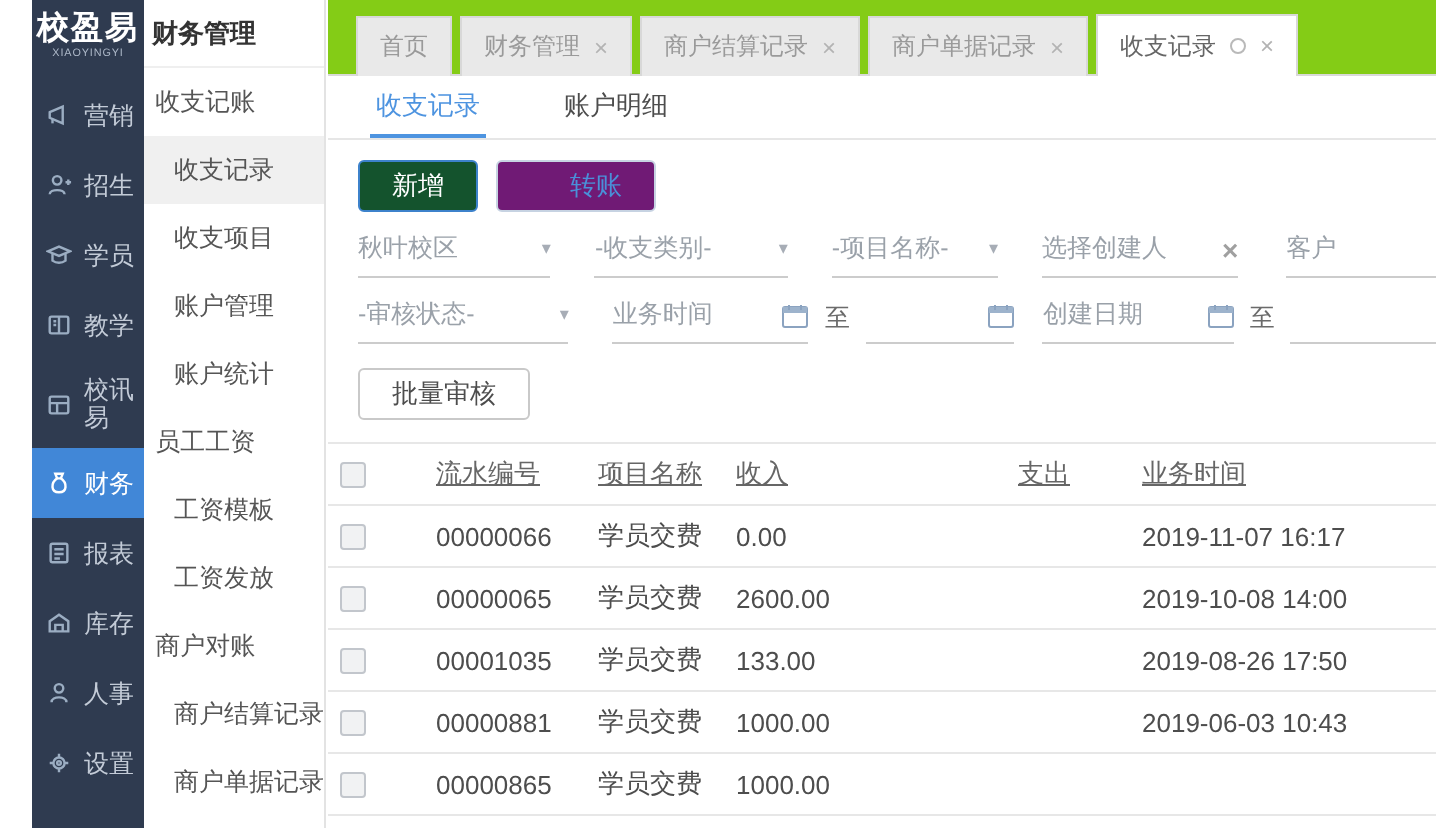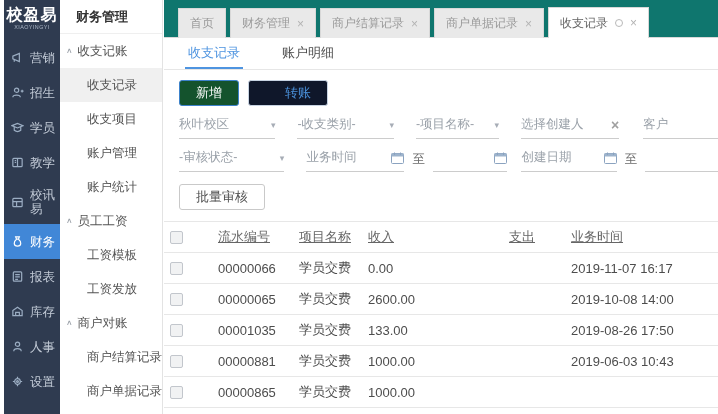--- a/index.html
+++ b/index.html
@@ -1,21 +1,21 @@
 <!DOCTYPE html>
 <html><head>
 <meta charset="utf-8">
 <style>
   * { margin:0; padding:0; box-sizing:border-box; }
   html,body { width:718px; height:414px; }
   body { font-family:"Liberation Sans","DejaVu Sans",sans-serif; font-size:12px; color:#555; background:#fff; }
   .app { position:relative; width:718px; height:414px; overflow:hidden; background:#fff; }
 
   
-  .psb { position:absolute; left:4px; top:0; width:56px; height:414px; background:#2f3b50; z-index:5; }
+  .psb { position:absolute; left:16px; top:0; width:56px; height:414px; background:#2f3b50; z-index:5; }
   .logo { padding:6px 0 4px; text-align:center; cursor:pointer; }
   .logo-cn { color:#fff; font-size:16px; font-weight:bold; letter-spacing:1px; line-height:18px; }
   .logo-en { color:#aeb9c9; font-size:6px; letter-spacing:0.5px; transform:scale(0.9); }
   .pnav { margin-top:6px; }
   .pitem { display:flex; align-items:center; height:35px; padding-left:7px; color:#c3cbd7; font-size:12.5px; cursor:pointer; }
   .pitem.tall { height:44px; }
   .pitem.active { background:#4187d7; color:#fff; }
   .picon { width:14px; height:14px; margin-right:5px; flex:none; display:flex; align-items:center; }
   .picon svg { width:13px; height:13px; stroke:#9badc2; fill:none; stroke-width:1.3; }
   .pitem.active .picon svg { stroke:#fff; }
@@ -25,34 +25,34 @@
   .ssb { position:absolute; left:56px; top:0; width:107px; height:414px; background:#fff; border-right:1px solid #e3e3e3; z-index:4; }
   .ssb-title { height:34px; line-height:34px; padding-left:20px; font-size:13px; font-weight:bold; color:#333; border-bottom:1px solid #efefef; }
   .sgroup { display:flex; align-items:center; height:34px; padding-left:10px; color:#555; font-size:12.5px; cursor:pointer; }
   .scaret { color:#9aa0a8; font-size:9px; margin-right:5px; transform:scaleY(0.8); }
   .sitem { height:34px; line-height:34px; padding-left:31px; color:#555; font-size:12.5px; cursor:pointer; white-space:nowrap; }
   .sitem.selected { background:#f0f0f0; }
 
   
   .main { position:absolute; left:164px; top:0; right:0; bottom:0; background:#fff; }
 
-  .tabstrip { height:38px; background:#0f766e; border-bottom:1px solid #d9d9d9; display:flex; align-items:flex-end; padding-left:14px; }
+  .tabstrip { height:38px; background:#84cc16; border-bottom:1px solid #d9d9d9; display:flex; align-items:flex-end; padding-left:14px; }
   .tab { display:flex; align-items:center; height:30px; margin-right:4px; padding:0 11px; background:#e9e9e9; border:1px solid #d8d8d8; border-bottom:none; color:#9a9a9a; font-size:12px; cursor:pointer; position:relative; top:1px; }
   .tab .tclose { margin-left:7px; color:#b3b3b3; font-size:12px; line-height:10px; cursor:pointer; }
   .tab.active { background:#fff; color:#666; height:31px; }
   .refresh-dot { display:inline-block; width:8px; height:8px; border:1px solid #b9b9b9; border-radius:50%; margin-left:7px; }
 
   .ctabs { height:32px; border-bottom:1px solid #e6e6e6; display:flex; align-items:stretch; padding-left:21px; }
   .ctab { display:flex; align-items:center; margin-right:36px; font-size:13px; color:#4d4d4d; cursor:pointer; border-bottom:2px solid transparent; padding:0 3px; }
   .ctab.active { color:#4e94e0; border-bottom-color:#4e94e0; }
 
   .toolbar { padding:10px 0 0 15px; display:flex; }
   .btn { font-size:13px; border-radius:3px; cursor:pointer; height:26px; line-height:24px; padding:0 16px; }
   .btn-primary { background:#14532d; border:1px solid #3d82cb; color:#fff; margin-right:9px; }
-  .btn-ghost { background:#0f172a; border:1px solid #c7d3e2; color:#4a90d9;padding-left:36px; }
+  .btn-ghost { background:#701a75; border:1px solid #c7d3e2; color:#4a90d9;padding-left:36px; }
   .btn-plain { background:#fff; border:1px solid #c9c9c9; color:#4d4d4d; }
 
   .filters { padding-left:15px; }
   .frow { display:flex; align-items:flex-end; margin-top:9px; height:24px; white-space:nowrap; }
   .ffield { position:relative; border-bottom:1px solid #ccc; height:24px; display:flex; align-items:center; color:#9aa1a9; font-size:12.5px; cursor:pointer; padding-bottom:4px; }
   .ffield .fval { flex:1; overflow:hidden; }
   .fcaret { color:#a7adb6; font-size:9px; margin-left:4px; }
   .fclear { color:#a0a0a0; font-size:14px; font-weight:bold; margin-left:4px; cursor:pointer; }
   .fto { margin:0 8px; color:#6b6b6b; font-size:12.5px; padding-bottom:4px; }
   .cal { width:13px; height:12px; flex:none; margin-left:3px; }

